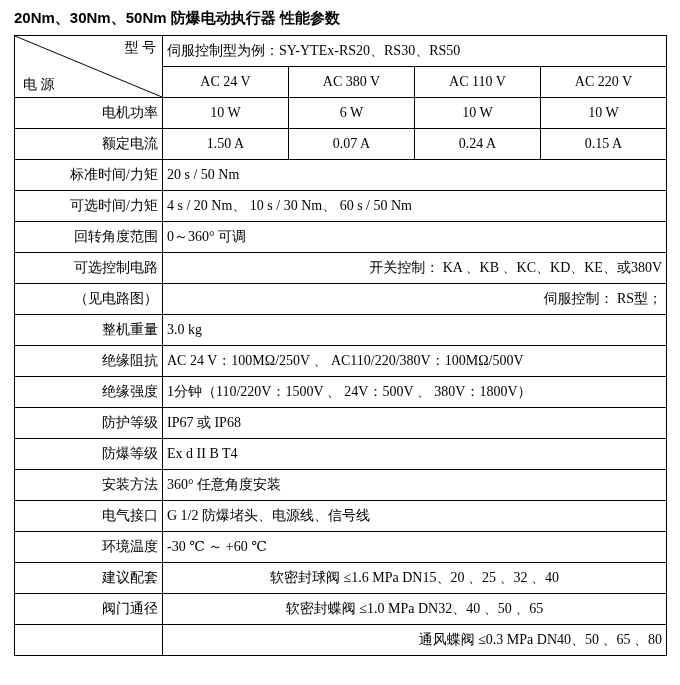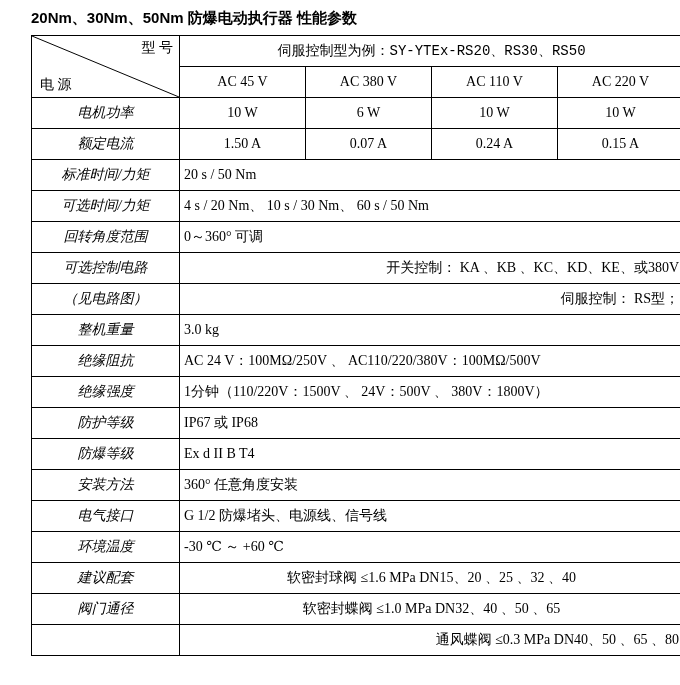--- a/index.html
+++ b/index.html
@@ -13,21 +13,20 @@
     font-family: "Liberation Serif", "DejaVu Serif", serif;
     color: #000000;
     position: relative;
     overflow: hidden;
   }
   #page {
     width: 548px;
     height: 685px;
     position: relative;
     box-sizing: border-box;
-    padding-left: 17px;
   }
   #title {
     font-family: "Liberation Sans", "DejaVu Sans", sans-serif;
     font-weight: bold;
     font-size: 15px;
     padding: 9px 0 7px 14px;
     letter-spacing: 0px;
     white-space: nowrap;
   }
   table.spec {
@@ -39,23 +38,22 @@
   table.spec td {
     border: 1px solid #000000;
     font-size: 14px;
     padding: 0 4px;
     height: 30px;
     vertical-align: middle;
     white-space: nowrap;
     overflow: hidden;
   }
   .lbl {
-    text-align: center;
+    text-align: right;
     width: 148px;
-    font-style: italic;
   }
   .ctr { text-align: left; }
   .lft { text-align: center; padding-left: 14px; }
   .lft-mid { text-align: left; padding-left: 52px; }
   .lft-n { text-align: right; padding-left: 30px; }
 
   
   .corner {
     position: relative;
     height: 62px;
@@ -74,24 +72,23 @@
     font-size: 14px;
     text-align: right;
   }
   .corner .t2 {
     position: absolute;
     left: 8px;
     bottom: 3px;
     font-size: 14px;
   }
   .hdr-span {
-    text-align: center;
+    text-align: left;
     font-size: 14px;
     height: 30px;
-    font-family: Liberation Mono, monospace;
   }
   .sub {
     text-align: center;
     font-size: 14px;
     height: 32px;
   }
   .nowrapsm { font-size: 13.5px; }
 </style>
 </head>
 <body>
@@ -113,21 +110,21 @@
         <td class="corner" rowspan="2">
           <svg class="diag" viewBox="0 0 148 62" preserveAspectRatio="none">
             <line x1="0" y1="0" x2="148" y2="62" stroke="#000000" stroke-width="1"></line>
           </svg>
           <span class="t1">型 号</span>
           <span class="t2">电 源</span>
         </td>
         <td class="hdr-span" colspan="4">伺服控制型为例：SY-YTEx-RS20、RS30、RS50</td>
       </tr>
       <tr>
-        <td class="sub">AC 45 V</td>
+        <td class="sub">AC 24 V</td>
         <td class="sub">AC 380 V</td>
         <td class="sub">AC 110 V</td>
         <td class="sub">AC 220 V</td>
       </tr>
 
       <tr>
         <td class="lbl">电机功率</td>
         <td class="lft">10 W</td>
         <td class="lft">6 W</td>
         <td class="lft">10 W</td>

